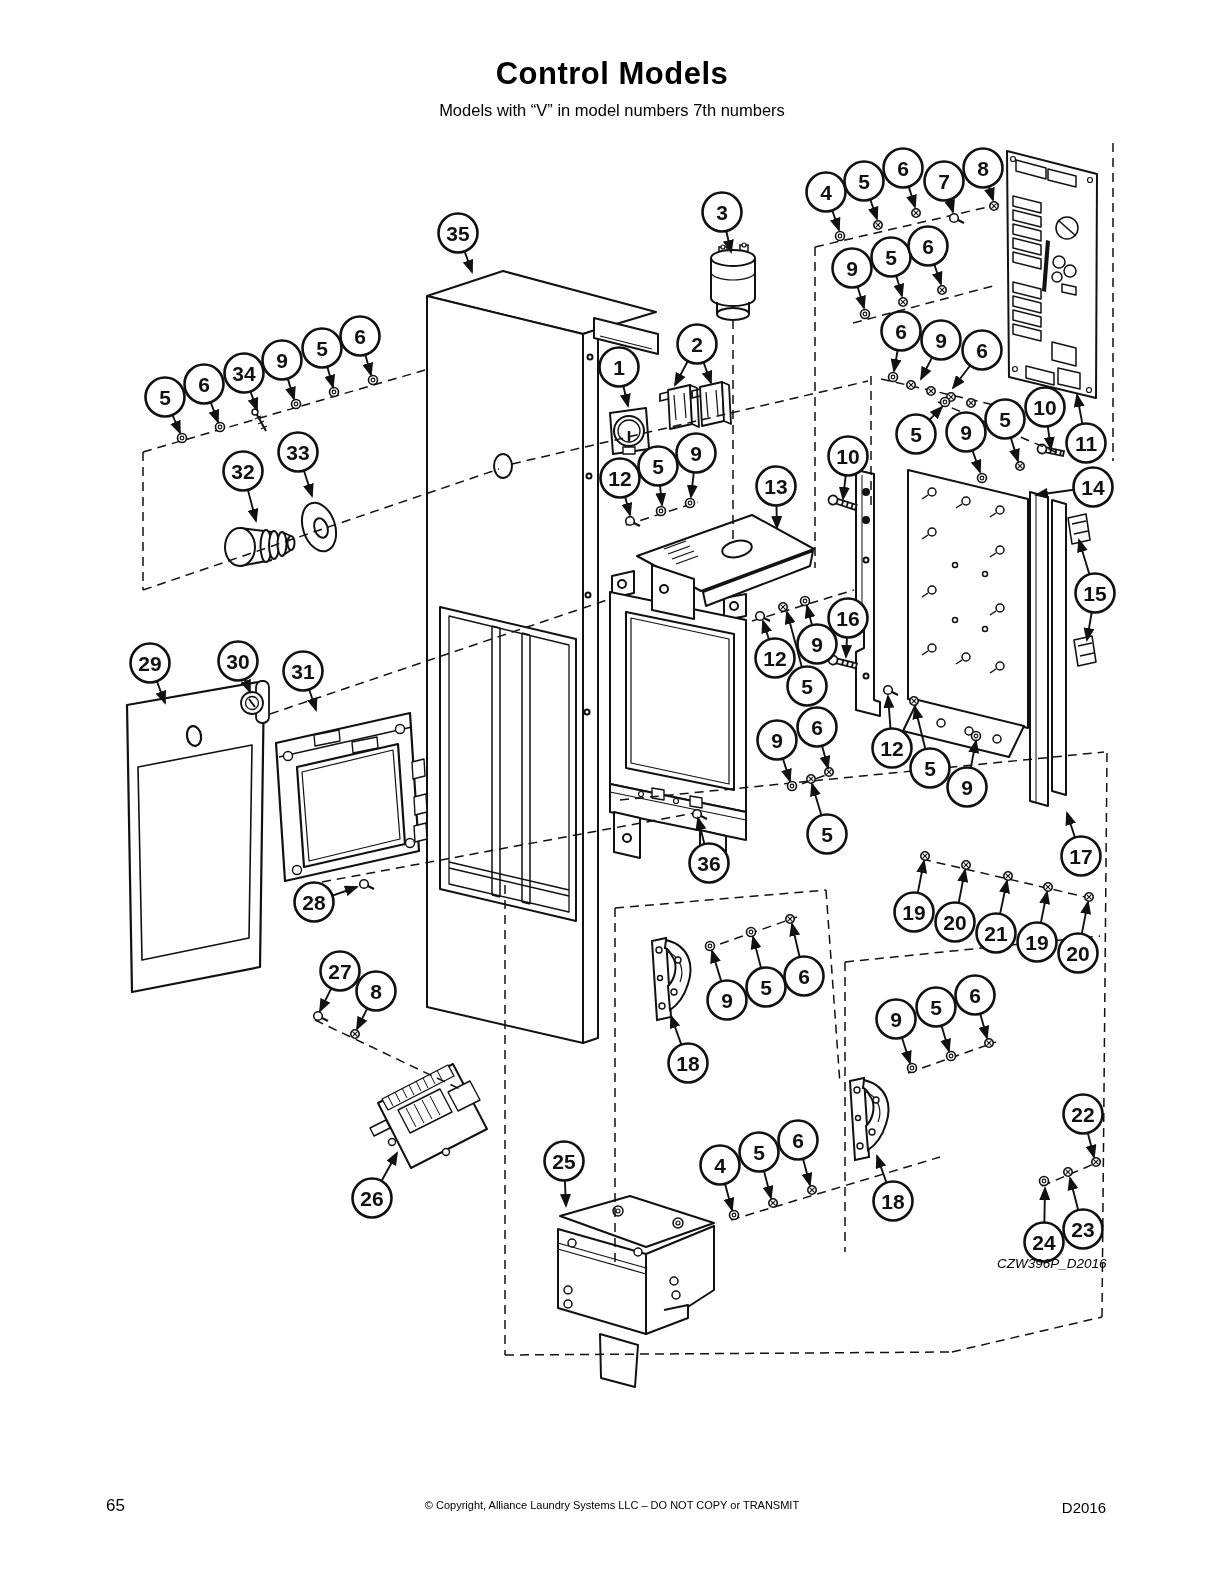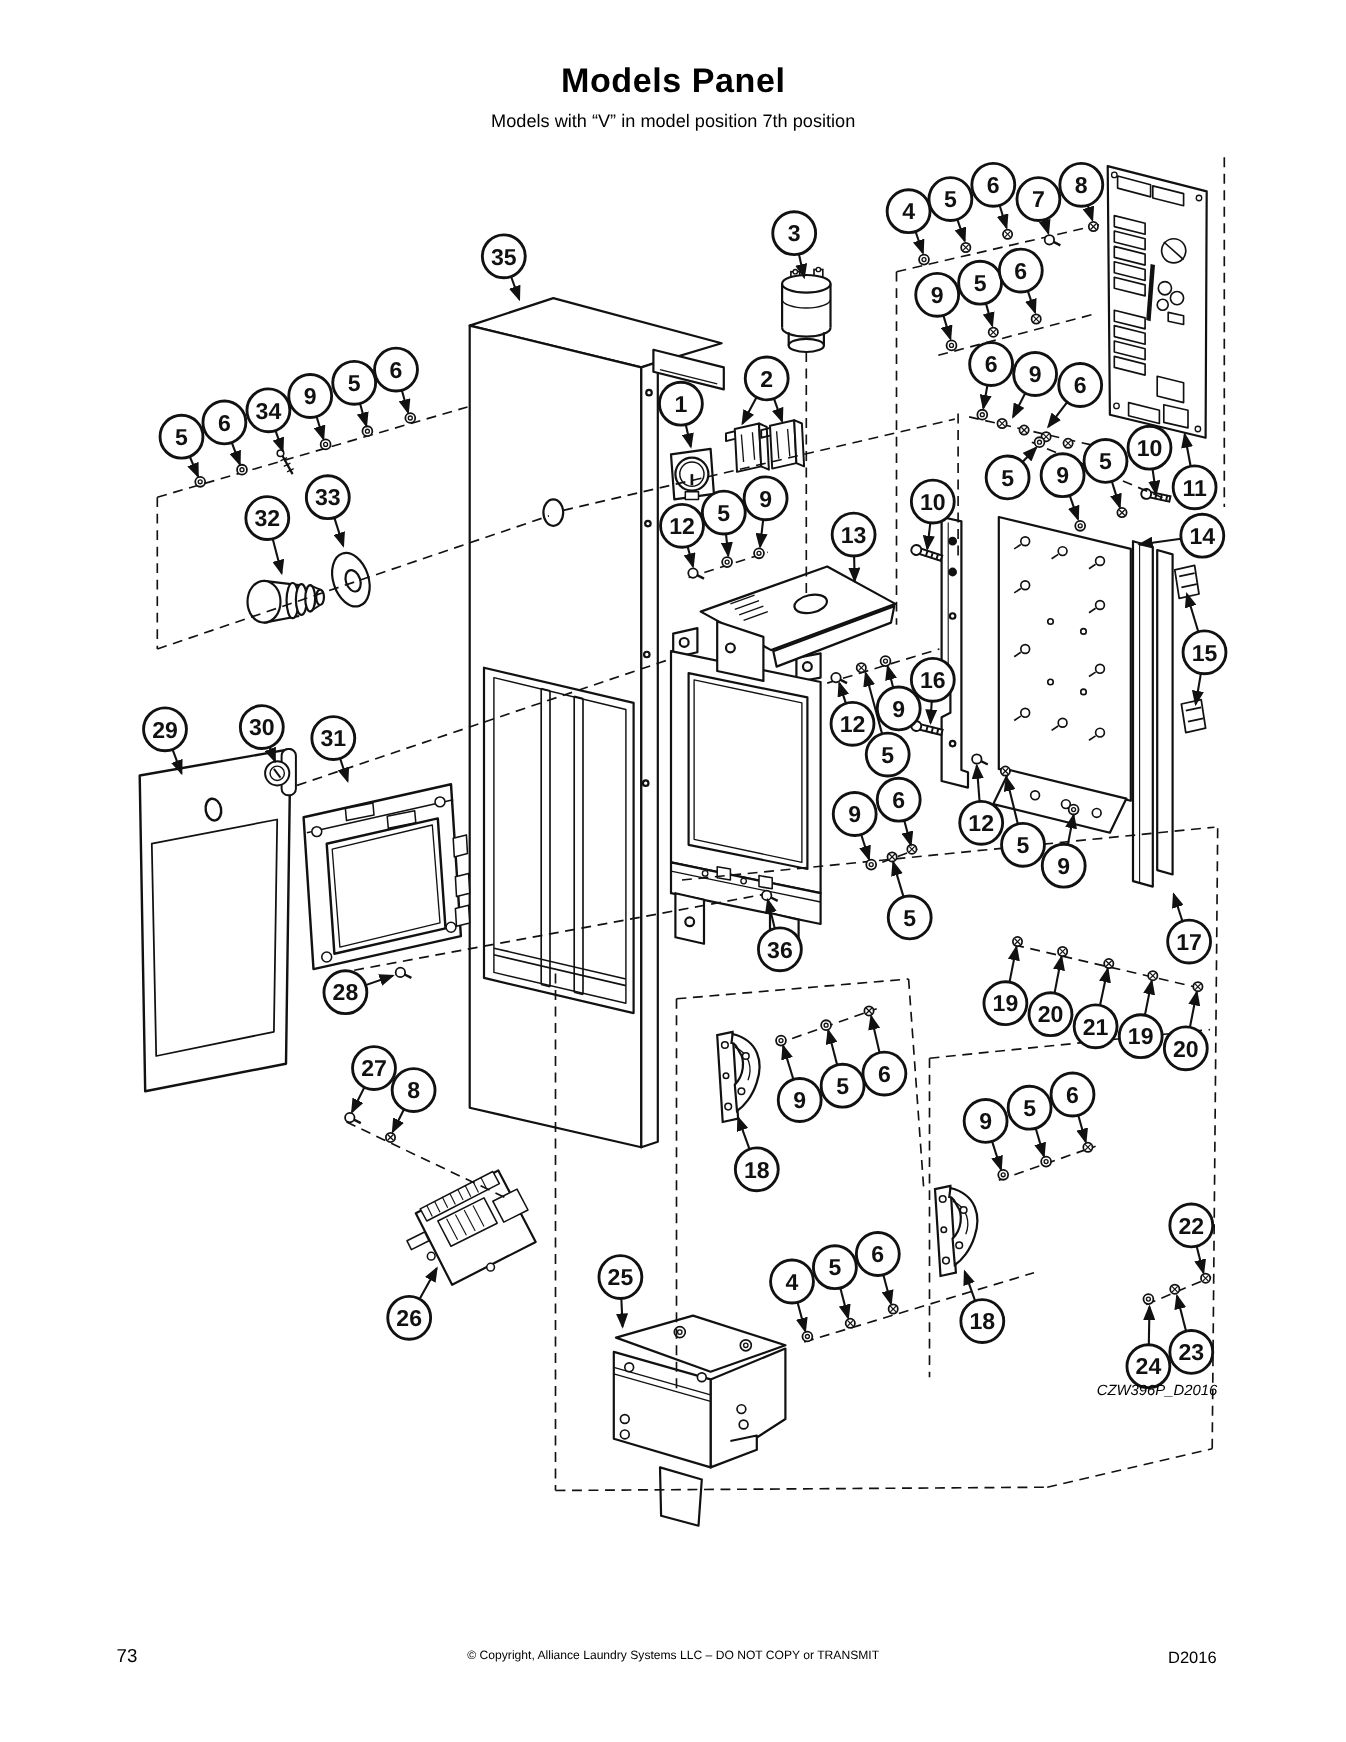--- a/index.html
+++ b/index.html
@@ -12,22 +12,22 @@
   .diagram-code{position:absolute;left:997px;top:1256px;font-size:13.5px;font-style:italic;}
   .footer-page{position:absolute;left:106px;top:1496px;font-size:17px;}
   .footer-copy{position:absolute;left:0;right:0;top:1499px;text-align:center;font-size:11px;}
   .footer-doc{position:absolute;right:118px;top:1499px;font-size:15px;text-align:center;}
   svg{shape-rendering:geometricPrecision;}
 </style>
 </head>
 <body>
 
 <div class="page">
-  <div class="title">Models Panel</div>
-  <div class="subtitle">Models with “V” in model position 7th position</div>
+  <div class="title">Control Models</div>
+  <div class="subtitle">Models with “V” in model numbers 7th numbers</div>
 
   <svg class="diagram-svg" viewBox="0 0 1224 1584" xmlns="http://www.w3.org/2000/svg">
     <defs>
       <marker id="arw" markerWidth="14" markerHeight="11" refX="12" refY="5.5" orient="auto" markerUnits="userSpaceOnUse">
         <path d="M0,0 L14,5.5 L0,11 Z" fill="#111"></path>
       </marker>
       <g id="hingeShape">
         <polygon points="0,3 14,0 19,79 5,82" fill="#fff" stroke="#111" stroke-width="2"></polygon>
         <path d="M14,2 C38,8 42,28 36,46 C32,59 24,68 18,72 L16,48 C24,40 26,26 20,18 C18,14 16,10 13,10 Z" fill="#fff" stroke="#111" stroke-width="2"></path>
         <path d="M16,14 C30,20 32,34 28,44" fill="none" stroke="#111" stroke-width="1.2"></path>
@@ -998,16 +998,16 @@
         </g>
         <g>
           <line x1="1044.3610492081175" y1="1222.50334276166" x2="1045" y2="1188" stroke="#111" stroke-width="1.9" marker-end="url(#arw)"></line>
           <circle cx="1044" cy="1242" r="19.5" fill="#fff" stroke="#111" stroke-width="2.6"></circle>
           <text x="1044" y="1249.5" text-anchor="middle" font-size="21" font-weight="bold" fill="#111">24</text>
         </g>
       </g>
   </svg>
 
   <div class="diagram-code">CZW396P_D2016</div>
-  <div class="footer-page">73</div>
+  <div class="footer-page">65</div>
   <div class="footer-copy">© Copyright, Alliance Laundry Systems LLC – DO NOT COPY or TRANSMIT</div>
   <div class="footer-doc">D2016</div>
 </div>
 
 </body></html>

